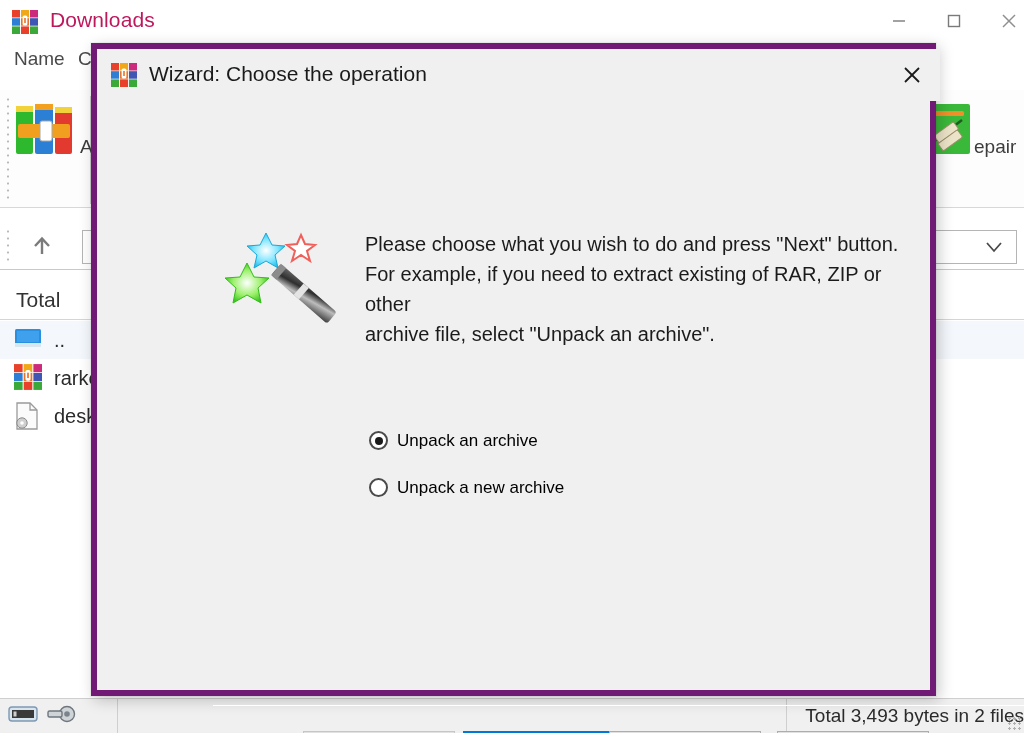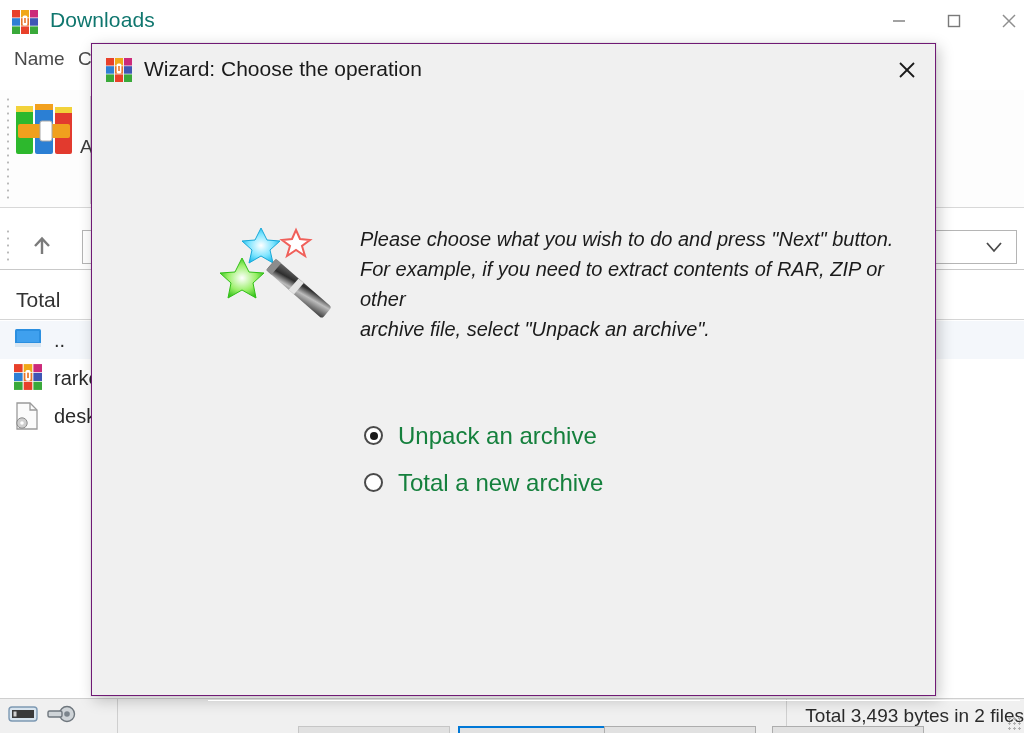--- a/index.html
+++ b/index.html
@@ -16,21 +16,21 @@
 
   .bg-titlebar {
     position:absolute; left:0; top:0; width:1024px; height:42px;
     background:#ffffff;
   }
   .bg-title-icon {
     position:absolute; left:12px; top:10px; width:26px; height:24px;
   }
   .bg-title-text {
     position:absolute; left:50px; top:8px;
-    font-size:21px; color:#0f766e; font-weight:400;
+    font-size:21px; color:#be185d; font-weight:400;
     letter-spacing:.1px;
   }
   .wincontrol {
     position:absolute; top:0; width:46px; height:42px;
     display:flex; align-items:center; justify-content:center;
     color:#7a7a7a;
   }
   .wc-min { left:876px; }
   .wc-max { left:931px; }
   .wc-close{ left:986px; }
@@ -121,21 +121,21 @@
   .sb-grip {
     position:absolute; right:3px; bottom:3px; width:14px; height:14px;
     background-image: radial-gradient(circle, #b0b0b0 1px, transparent 1.2px);
     background-size: 5px 5px;
   }
 
   
   .dialog {
     position:absolute; left:91px; top:43px; width:845px; height:653px;
     background:#f0f0f0;
-    border:1px solid #701a75;
+    border:6px solid #701a75;
     box-shadow: 0 0 0 1px rgba(0,0,0,.04), 3px 4px 14px rgba(0,0,0,.22);
   }
   .dlg-titlebar {
     position:absolute; left:0; top:0; width:843px; height:52px;
     background:#f0f0f0;
   }
   .dlg-title-icon { position:absolute; left:14px; top:14px; width:26px; height:24px; }
   .dlg-title-text {
     position:absolute; left:52px; top:13px;
     font-size:21px; color:#1a1a1a; font-weight:400;
@@ -145,37 +145,37 @@
     display:flex; align-items:center; justify-content:center;
     color:#1a1a1a;
   }
 
   .dlg-body { position:absolute; left:0; top:52px; width:843px; height:600px; }
 
   .wand-icon { position:absolute; left:128px; top:118px; width:120px; height:110px; }
 
   .dlg-text {
     position:absolute; left:268px; top:128px; width:560px;
-    font-size:20px; line-height:30px; color:#1b1b1b;font-style:italic;
+    font-size:20px; line-height:30px; color:#1b1b1b;
   }
 
   .radio-group { position:absolute; left:272px; top:316px; }
   .radio-row {
     display:flex; align-items:center; height:47px; cursor:default;
   }
   .radio-mark {
     width:19px; height:19px; border-radius:50%;
     border:2px solid #4a4a4a; background:#ffffff;
     flex:none; position:relative;
   }
   .radio-mark.checked::after {
     content:""; position:absolute; left:3.5px; top:3.5px;
     width:8px; height:8px; border-radius:50%; background:#1a1a1a;
   }
-  .radio-label { margin-left:15px; font-size:24px; color:#15803d; white-space:nowrap; }
+  .radio-label { margin-left:9px; font-size:17px; color:#000000; white-space:nowrap; }
 
   .dlg-divider {
     position:absolute; left:116px; top:604px; width:812px; height:1px;
     background:#c4c4c4;
     border-bottom:1px solid #ffffff;
   }
 
   .dlg-buttons { position:absolute; left:0; top:630px; width:843px; height:46px; }
   .dbtn {
     position:absolute; top:0; height:42px;
@@ -251,20 +251,30 @@
         <rect x="21" y="4" width="18" height="50" rx="2" fill="#2b7fd4"></rect>
         <rect x="21" y="4" width="18" height="6" fill="#f2a01e"></rect>
         <rect x="41" y="7" width="17" height="47" rx="2" fill="#e23a2e"></rect>
         <rect x="41" y="7" width="17" height="6" fill="#f2d23a"></rect>
         <rect x="4" y="24" width="52" height="14" rx="2" fill="#f0a01e"></rect>
         <rect x="26" y="21" width="12" height="20" rx="2" fill="#ffffff" stroke="#a8a8a8" stroke-width="1"></rect>
       </svg>
       <span class="tb-label">Add</span>
     </div>
 
+    <div class="tb-btn tb-repair">
+      <svg width="58" height="58" viewBox="0 0 58 58">
+        <rect x="4" y="4" width="50" height="50" rx="2" fill="#3ab83a"></rect>
+        <rect x="10" y="11" width="38" height="5" rx="1.5" fill="#f0902a"></rect>
+        <line x1="12" y1="46" x2="46" y2="20" stroke="#1f5c1f" stroke-width="2.5"></line>
+        <rect x="18" y="28" width="24" height="9" rx="1.5" fill="#ece4c8" stroke="#9c8f6a" stroke-width="1" transform="rotate(-36 30 32)"></rect>
+        <rect x="22" y="36" width="24" height="9" rx="1.5" fill="#ece4c8" stroke="#9c8f6a" stroke-width="1" transform="rotate(-36 34 40)"></rect>
+      </svg>
+      <span class="tb-label">epair</span>
+    </div>
 
     <div class="bg-addrbar"></div>
     <div class="addr-grip"></div>
     <div class="addr-up">
       <svg width="24" height="24" viewBox="0 0 24 24">
         <line x1="12" y1="20" x2="12" y2="5" stroke="#7b7b7b" stroke-width="2.4"></line>
         <polyline points="5,12 12,4.6 19,12" fill="none" stroke="#7b7b7b" stroke-width="2.4"></polyline>
       </svg>
     </div>
     <div class="addr-box">
@@ -403,32 +413,32 @@
           <g transform="rotate(41 72 72)">
             <rect x="42" y="62" width="74" height="15" rx="3" fill="url(#gWand)"></rect>
             <rect x="72" y="62" width="7" height="15" fill="#e4e4e4"></rect>
             <rect x="42" y="62" width="7" height="15" fill="#8c8c8c"></rect>
           </g>
         </svg>
       </span>
 
       <div class="dlg-text">
         <div>Please choose what you wish to do and press "Next" button.</div>
-        <div>For example, if you need to extract contents of RAR, ZIP or other</div>
+        <div>For example, if you need to extract existing of RAR, ZIP or other</div>
         <div>archive file, select "Unpack an archive".</div>
       </div>
 
       <div class="radio-group">
         <div class="radio-row">
           <span class="radio-mark checked"></span>
           <span class="radio-label">Unpack an archive</span>
         </div>
         <div class="radio-row">
           <span class="radio-mark"></span>
-          <span class="radio-label">Total a new archive</span>
+          <span class="radio-label">Unpack a new archive</span>
         </div>
       </div>
 
       <div class="dlg-divider"></div>
 
       <div class="dlg-buttons">
         <div class="dbtn db-back disabled">&lt; Back</div>
         <div class="dbtn db-next default">Next &gt;</div>
         <div class="dbtn db-cancel">Cancel</div>
         <div class="dbtn db-help">Help</div>

